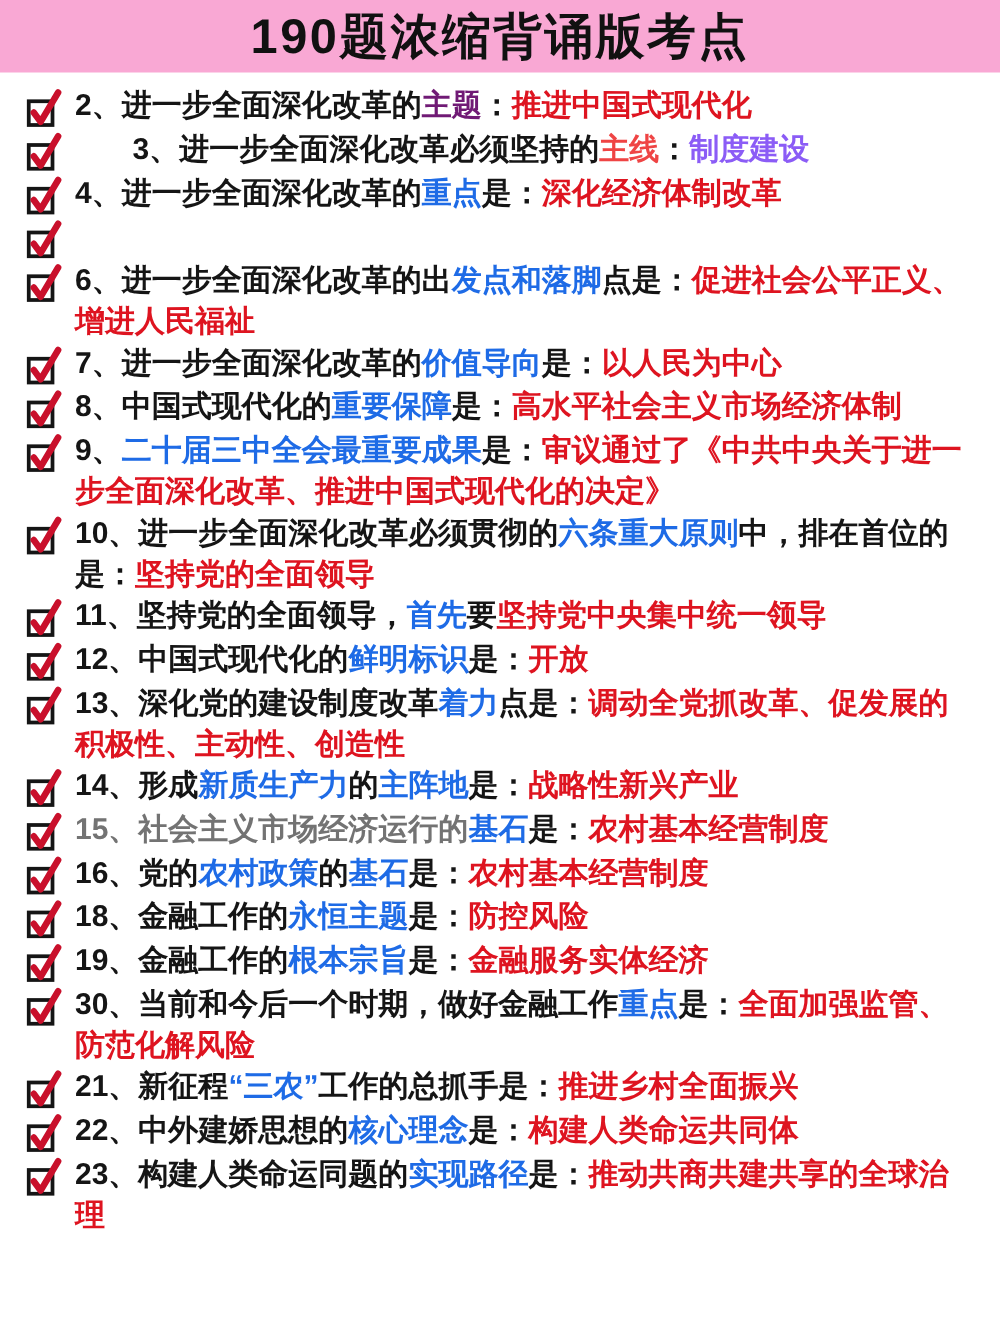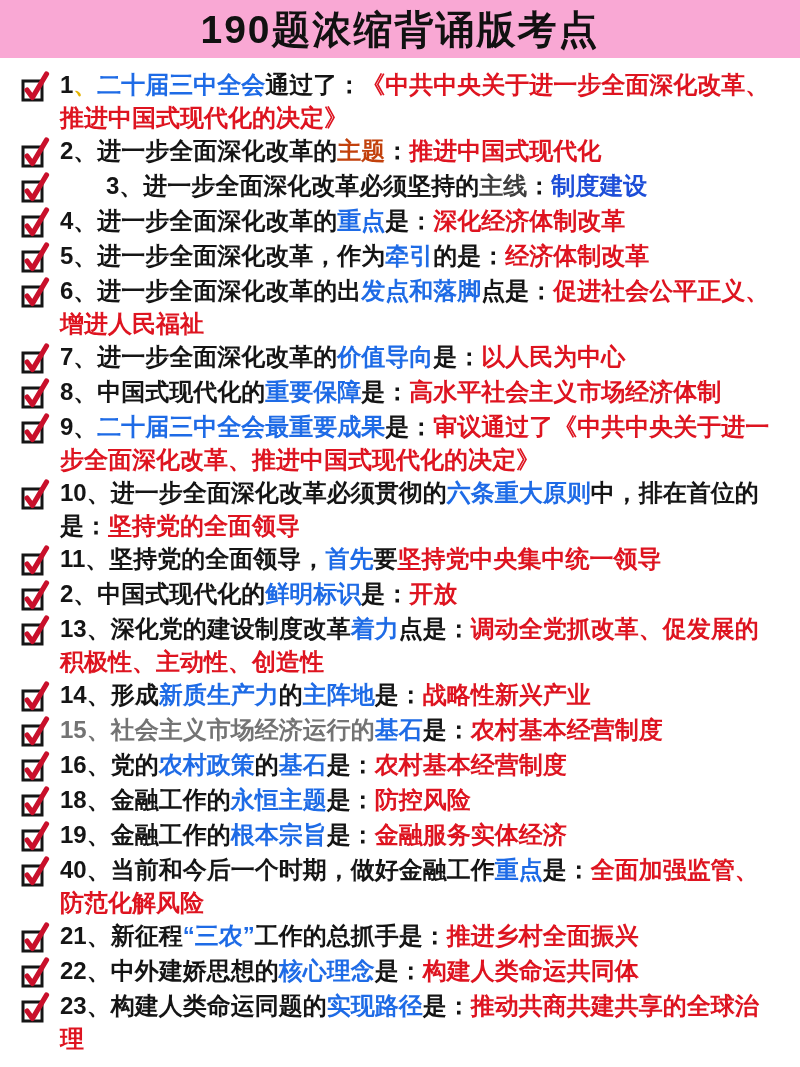--- a/index.html
+++ b/index.html
@@ -60,57 +60,47 @@
 </header>
 
 <main class="list" id="items-container">
     <div class="item">
       <span class="check-col">
         <svg width="30" height="33" viewBox="0 0 30 33" aria-hidden="true">
           <rect x="3" y="11" width="19" height="19" fill="none" stroke="#151515" stroke-width="3"></rect>
           <path d="M7 20 L12.5 27.5 L26.5 4" fill="none" stroke="#C9102B" stroke-width="5.2" stroke-linecap="round" stroke-linejoin="round"></path>
         </svg>
       </span>
-      <div class="item-text"><span class="seg" style="color: rgb(21, 21, 21);">1</span><span class="seg" style="color: rgb(229, 180, 0);">、</span><span class="seg" style="color: rgb(30, 107, 230);">二十届三中全会</span><span class="seg" style="color: rgb(21, 21, 21);">通过了：</span><span class="seg" style="color: rgb(222, 20, 32);">《中共中央关于进一步全面深化改革、推进中国式现代化的决定》</span></div>
-    </div>
-    <div class="item">
-      <span class="check-col">
-        <svg width="30" height="33" viewBox="0 0 30 33" aria-hidden="true">
-          <rect x="3" y="11" width="19" height="19" fill="none" stroke="#151515" stroke-width="3"></rect>
-          <path d="M7 20 L12.5 27.5 L26.5 4" fill="none" stroke="#C9102B" stroke-width="5.2" stroke-linecap="round" stroke-linejoin="round"></path>
-        </svg>
-      </span>
-      <div class="item-text"><span class="seg" style="color: rgb(21, 21, 21);">2、进一步全面深化改革的</span><span class="seg" style="color: #c2410c; text-align: center;">主题</span><span class="seg" style="color: rgb(21, 21, 21);">：</span><span class="seg" style="color: rgb(222, 20, 32);">推进中国式现代化</span></div>
-    </div>
-    <div class="item">
-      <span class="check-col">
-        <svg width="30" height="33" viewBox="0 0 30 33" aria-hidden="true">
-          <rect x="3" y="11" width="19" height="19" fill="none" stroke="#151515" stroke-width="3"></rect>
-          <path d="M7 20 L12.5 27.5 L26.5 4" fill="none" stroke="#C9102B" stroke-width="5.2" stroke-linecap="round" stroke-linejoin="round"></path>
-        </svg>
-      </span>
-      <div class="item-text"><span class="seg" style="color: rgb(21, 21, 21); margin-left: 46px;">3、进一步全面深化改革必须坚持的</span><span class="seg" style="color: #404040;">主线</span><span class="seg" style="color: rgb(21, 21, 21);">：</span><span class="seg" style="color: #1d4ed8;">制度建设</span></div>
+      <div class="item-text"><span class="seg" style="color: rgb(21, 21, 21);">2、进一步全面深化改革的</span><span class="seg" style="color: #701a75; text-align: center;">主题</span><span class="seg" style="color: rgb(21, 21, 21);">：</span><span class="seg" style="color: rgb(222, 20, 32);">推进中国式现代化</span></div>
+    </div>
+    <div class="item">
+      <span class="check-col">
+        <svg width="30" height="33" viewBox="0 0 30 33" aria-hidden="true">
+          <rect x="3" y="11" width="19" height="19" fill="none" stroke="#151515" stroke-width="3"></rect>
+          <path d="M7 20 L12.5 27.5 L26.5 4" fill="none" stroke="#C9102B" stroke-width="5.2" stroke-linecap="round" stroke-linejoin="round"></path>
+        </svg>
+      </span>
+      <div class="item-text"><span class="seg" style="color: rgb(21, 21, 21); margin-left: 46px;">3、进一步全面深化改革必须坚持的</span><span class="seg" style="color: #ef4444;">主线</span><span class="seg" style="color: rgb(21, 21, 21);">：</span><span class="seg" style="color: #8b5cf6;">制度建设</span></div>
     </div>
     <div class="item">
       <span class="check-col">
         <svg width="30" height="33" viewBox="0 0 30 33" aria-hidden="true">
           <rect x="3" y="11" width="19" height="19" fill="none" stroke="#151515" stroke-width="3"></rect>
           <path d="M7 20 L12.5 27.5 L26.5 4" fill="none" stroke="#C9102B" stroke-width="5.2" stroke-linecap="round" stroke-linejoin="round"></path>
         </svg>
       </span>
       <div class="item-text"><span class="seg" style="color: rgb(21, 21, 21);">4、进一步全面深化改革的</span><span class="seg" style="color: rgb(30, 107, 230);">重点</span><span class="seg" style="color: rgb(21, 21, 21);">是：</span><span class="seg" style="color: rgb(222, 20, 32);">深化经济体制改革</span></div>
     </div>
     <div class="item">
       <span class="check-col">
         <svg width="30" height="33" viewBox="0 0 30 33" aria-hidden="true">
           <rect x="3" y="11" width="19" height="19" fill="none" stroke="#151515" stroke-width="3"></rect>
           <path d="M7 20 L12.5 27.5 L26.5 4" fill="none" stroke="#C9102B" stroke-width="5.2" stroke-linecap="round" stroke-linejoin="round"></path>
         </svg>
       </span>
-      <div class="item-text"><span class="seg" style="color: rgb(21, 21, 21);">5、进一步全面深化改革，作为</span><span class="seg" style="color: rgb(30, 107, 230);">牵引</span><span class="seg" style="color: rgb(21, 21, 21);">的是：</span><span class="seg" style="color: rgb(222, 20, 32);">经济体制改革</span></div>
     </div>
     <div class="item">
       <span class="check-col">
         <svg width="30" height="33" viewBox="0 0 30 33" aria-hidden="true">
           <rect x="3" y="11" width="19" height="19" fill="none" stroke="#151515" stroke-width="3"></rect>
           <path d="M7 20 L12.5 27.5 L26.5 4" fill="none" stroke="#C9102B" stroke-width="5.2" stroke-linecap="round" stroke-linejoin="round"></path>
         </svg>
       </span>
       <div class="item-text"><span class="seg" style="color: rgb(21, 21, 21);">6、进一步全面深化改革的出</span><span class="seg" style="color: rgb(30, 107, 230);">发点和落脚</span><span class="seg" style="color: rgb(21, 21, 21);">点是：</span><span class="seg" style="color: rgb(222, 20, 32);">促进社会公平正义、增进人民福祉</span></div>
     </div>
@@ -159,21 +149,21 @@
       </span>
       <div class="item-text"><span class="seg" style="color: rgb(21, 21, 21);">11、坚持党的全面领导，</span><span class="seg" style="color: rgb(30, 107, 230);">首先</span><span class="seg" style="color: rgb(21, 21, 21);">要</span><span class="seg" style="color: rgb(222, 20, 32);">坚持党中央集中统一领导</span></div>
     </div>
     <div class="item">
       <span class="check-col">
         <svg width="30" height="33" viewBox="0 0 30 33" aria-hidden="true">
           <rect x="3" y="11" width="19" height="19" fill="none" stroke="#151515" stroke-width="3"></rect>
           <path d="M7 20 L12.5 27.5 L26.5 4" fill="none" stroke="#C9102B" stroke-width="5.2" stroke-linecap="round" stroke-linejoin="round"></path>
         </svg>
       </span>
-      <div class="item-text"><span class="seg" style="color: rgb(21, 21, 21);">2、中国式现代化的</span><span class="seg" style="color: rgb(30, 107, 230);">鲜明标识</span><span class="seg" style="color: rgb(21, 21, 21);">是：</span><span class="seg" style="color: rgb(222, 20, 32);">开放</span></div>
+      <div class="item-text"><span class="seg" style="color: rgb(21, 21, 21);">12、中国式现代化的</span><span class="seg" style="color: rgb(30, 107, 230);">鲜明标识</span><span class="seg" style="color: rgb(21, 21, 21);">是：</span><span class="seg" style="color: rgb(222, 20, 32);">开放</span></div>
     </div>
     <div class="item">
       <span class="check-col">
         <svg width="30" height="33" viewBox="0 0 30 33" aria-hidden="true">
           <rect x="3" y="11" width="19" height="19" fill="none" stroke="#151515" stroke-width="3"></rect>
           <path d="M7 20 L12.5 27.5 L26.5 4" fill="none" stroke="#C9102B" stroke-width="5.2" stroke-linecap="round" stroke-linejoin="round"></path>
         </svg>
       </span>
       <div class="item-text"><span class="seg" style="color: rgb(21, 21, 21);">13、深化党的建设制度改革</span><span class="seg" style="color: rgb(30, 107, 230);">着力</span><span class="seg" style="color: rgb(21, 21, 21);">点是：</span><span class="seg" style="color: rgb(222, 20, 32);">调动全党抓改革、促发展的积极性、主动性、创造性</span></div>
     </div>
@@ -222,21 +212,21 @@
       </span>
       <div class="item-text"><span class="seg" style="color: rgb(21, 21, 21);">19、金融工作的</span><span class="seg" style="color: rgb(30, 107, 230);">根本宗旨</span><span class="seg" style="color: rgb(21, 21, 21);">是：</span><span class="seg" style="color: rgb(222, 20, 32);">金融服务实体经济</span></div>
     </div>
     <div class="item">
       <span class="check-col">
         <svg width="30" height="33" viewBox="0 0 30 33" aria-hidden="true">
           <rect x="3" y="11" width="19" height="19" fill="none" stroke="#151515" stroke-width="3"></rect>
           <path d="M7 20 L12.5 27.5 L26.5 4" fill="none" stroke="#C9102B" stroke-width="5.2" stroke-linecap="round" stroke-linejoin="round"></path>
         </svg>
       </span>
-      <div class="item-text"><span class="seg" style="color: rgb(21, 21, 21);">40、当前和今后一个时期，做好金融工作</span><span class="seg" style="color: rgb(30, 107, 230);">重点</span><span class="seg" style="color: rgb(21, 21, 21);">是：</span><span class="seg" style="color: rgb(222, 20, 32);">全面加强监管、防范化解风险</span></div>
+      <div class="item-text"><span class="seg" style="color: rgb(21, 21, 21);">30、当前和今后一个时期，做好金融工作</span><span class="seg" style="color: rgb(30, 107, 230);">重点</span><span class="seg" style="color: rgb(21, 21, 21);">是：</span><span class="seg" style="color: rgb(222, 20, 32);">全面加强监管、防范化解风险</span></div>
     </div>
     <div class="item">
       <span class="check-col">
         <svg width="30" height="33" viewBox="0 0 30 33" aria-hidden="true">
           <rect x="3" y="11" width="19" height="19" fill="none" stroke="#151515" stroke-width="3"></rect>
           <path d="M7 20 L12.5 27.5 L26.5 4" fill="none" stroke="#C9102B" stroke-width="5.2" stroke-linecap="round" stroke-linejoin="round"></path>
         </svg>
       </span>
       <div class="item-text"><span class="seg" style="color: rgb(21, 21, 21);">21、新征程</span><span class="seg" style="color: rgb(30, 107, 230);">“三农”</span><span class="seg" style="color: rgb(21, 21, 21);">工作的总抓手是：</span><span class="seg" style="color: rgb(222, 20, 32);">推进乡村全面振兴</span></div>
     </div>

